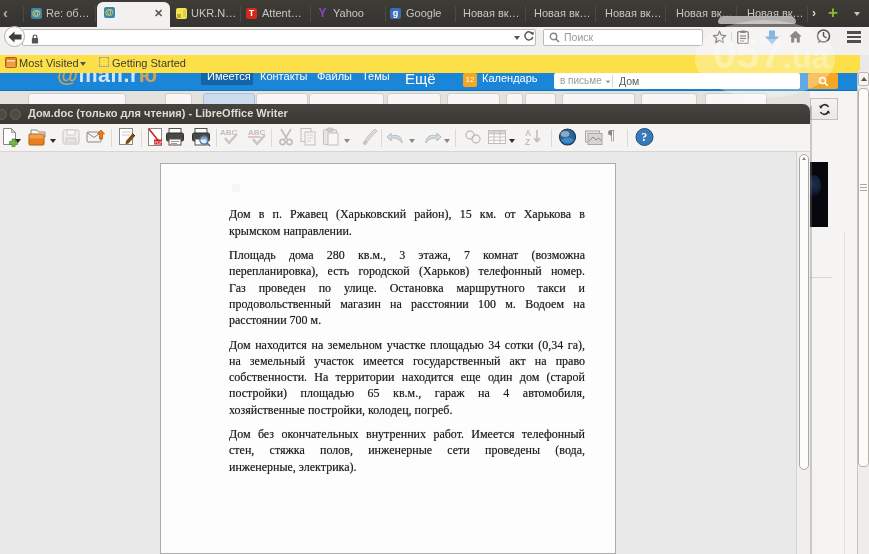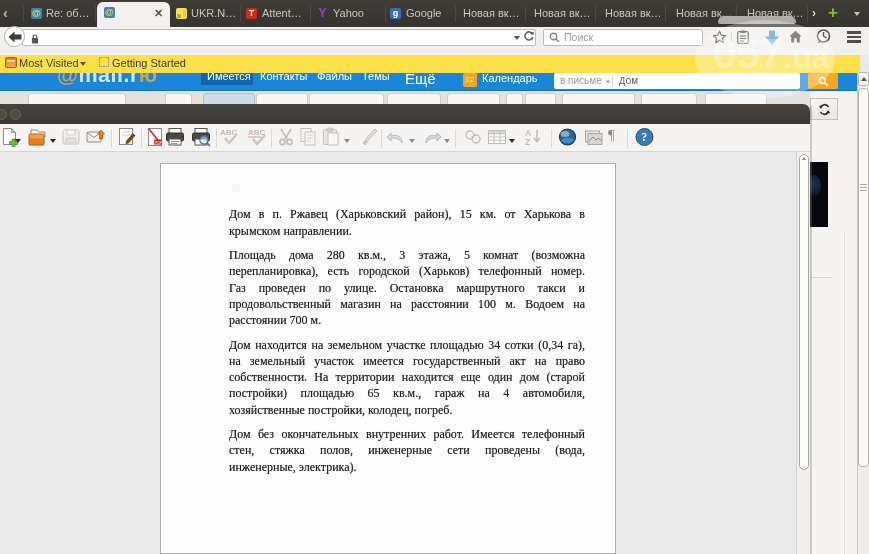--- a/index.html
+++ b/index.html
@@ -168,21 +168,21 @@
     <div class="abs" style="left:362px;top:-3px;font-size:11px;color:#fff;">Темы</div>
     <div class="abs" style="left:405px;top:-3px;font-size:15px;color:#fff;">Ещё</div>
 
     <div class="abs" style="left:463px;top:0px;width:14px;height:14px;background:#f5a623;border-radius:2px;color:#fff;font-size:8px;text-align:center;line-height:14px;">12</div>
     <div class="abs" style="left:482px;top:-1px;font-size:11px;color:#fff;">Календарь</div>
 
     <div class="abs" style="left:554px;top:0px;width:246px;height:16px;background:#fff;border-radius:2px;"></div>
     <div class="abs" style="left:560px;top:2px;font-size:10px;color:#999;">в письме</div>
     <div class="dd" style="left:605px;top:7px;border-top-color:#999;transform:scale(0.8);"></div>
     <div class="abs" style="left:612px;top:2px;width:1px;height:12px;background:#d8d8d8;"></div>
-    <div class="abs" style="left:619px;top:2px;font-size:10.5px;color:#5a5a5a;font-family:Liberation Mono, monospace;">Дом</div>
+    <div class="abs" style="left:619px;top:2px;font-size:10.5px;color:#5a5a5a;">Дом</div>
 
     <div class="abs" style="left:808px;top:0px;width:30px;height:16px;background:#f5a623;border-radius:2px;"></div>
     <svg class="abs" style="left:818px;top:3px;" width="11" height="11" viewBox="0 0 11 11">
       <circle cx="4.5" cy="4.5" r="3" fill="none" stroke="#fff" stroke-width="1.5"></circle>
       <line x1="6.8" y1="6.8" x2="9.8" y2="9.8" stroke="#fff" stroke-width="1.7"></line>
     </svg>
   </div>
 
   <div class="abs" style="left:0;top:18px;width:857px;height:33px;background:#e3e2df;">
     <div class="abs" style="left:28px;top:2px;width:96px;height:28px;background:#f8f7f6;border:1px solid #d0cec9;border-radius:3px;"></div>
@@ -227,20 +227,21 @@
 
 <div class="abs" style="left:718px;top:16px;width:78px;height:7.5px;border-radius:8px 8px 3px 3px;background:rgba(188,186,182,0.9);"></div>
 <div class="abs" style="left:695px;top:20px;width:140px;height:78px;border-radius:50%;background:rgba(255,255,255,0.30);"></div>
 <div class="abs" style="left:713px;top:33px;width:165px;height:44px;color:rgba(255,255,255,0.32);font-size:42px;line-height:42px;font-weight:bold;">057<span style="font-size:32px;">.ua</span></div>
 
 <div class="abs" style="left:810px;top:106px;width:2px;height:448px;background:rgba(120,118,114,0.35);"></div>
 <div class="abs" id="lowin">
   <div class="abs" id="lotitle">
     <div class="abs" style="left:2px;top:5px;width:11px;height:11px;border-radius:50%;background:#4e4b44;border:1px solid #686459;box-sizing:border-box;"></div>
     <div class="abs" style="left:16px;top:5px;width:11px;height:11px;border-radius:50%;background:#4e4b44;border:1px solid #686459;box-sizing:border-box;"></div>
+    <div class="abs" style="left:34px;top:3px;font-size:11px;font-weight:bold;color:#dedbd5;">Дом.doc (только для чтения) - LibreOffice Writer</div>
   </div>
   <div class="abs" id="lotoolbar">
 
     <svg class="ticon" style="left:7px;" width="18" height="20" viewBox="0 0 18 20">
       <path d="M2.5 1.5 h8 l4 4 v12 h-12 Z" fill="#fff" stroke="#8a8885" stroke-width="1"></path>
       <path d="M10.5 1.5 l4 4 h-4 Z" fill="#d8d6d2" stroke="#8a8885" stroke-width="0.8"></path>
       <path d="M11 12 h3 v2.5 h2.5 v3 H14 V20 h-3 v-2.5 H8.5 v-3 H11 Z" fill="#7ab648" stroke="#4e8422" stroke-width="0.7"></path>
     </svg>
     <div class="dd" style="left:21px;"></div>
 
@@ -389,21 +390,21 @@
       <circle cx="9.5" cy="10" r="8.5" fill="none" stroke="#205080" stroke-width="1"></circle>
       <text x="6.2" y="14" font-size="12" font-weight="bold" fill="#fff" font-family="Liberation Serif">?</text>
     </svg>
   </div>
   <div class="abs" id="lodoc">
     <div class="abs" id="lopage"></div>
     <div class="abs" style="left:238px;top:32px;width:8px;height:8px;background:#f7f7f7;"></div>
     <div class="abs" id="doctext">
       <div class="ln" style="top:54.4px;">Дом в п. Ржавец (Харьковский район), 15 км. от Харькова в</div>
       <div class="ln lnl" style="top:70.65px;">крымском направлении.</div>
-      <div class="ln" style="top:95.2px;">Площадь дома 280 кв.м., 3 этажа, 5 комнат (возможна</div>
+      <div class="ln" style="top:95.2px;">Площадь дома 280 кв.м., 3 этажа, 7 комнат (возможна</div>
       <div class="ln" style="top:111.45px;">перепланировка), есть городской (Харьков) телефонный номер.</div>
       <div class="ln" style="top:127.7px;">Газ проведен по улице. Остановка маршрутного такси и</div>
       <div class="ln" style="top:143.95px;">продовольственный магазин на расстоянии 100 м. Водоем на</div>
       <div class="ln lnl" style="top:160.2px;">расстоянии 700 м.</div>
       <div class="ln" style="top:184.6px;">Дом находится на земельном участке площадью 34 сотки (0,34 га),</div>
       <div class="ln" style="top:200.85px;">на земельный участок имеется государственный акт на право</div>
       <div class="ln" style="top:217.1px;">собственности. На территории находится еще один дом (старой</div>
       <div class="ln" style="top:233.35px;">постройки) площадью 65 кв.м., гараж на 4 автомобиля,</div>
       <div class="ln lnl" style="top:249.6px;">хозяйственные постройки, колодец, погреб.</div>
       <div class="ln" style="top:274.1px;">Дом без окончательных внутренних работ. Имеется телефонный</div>

